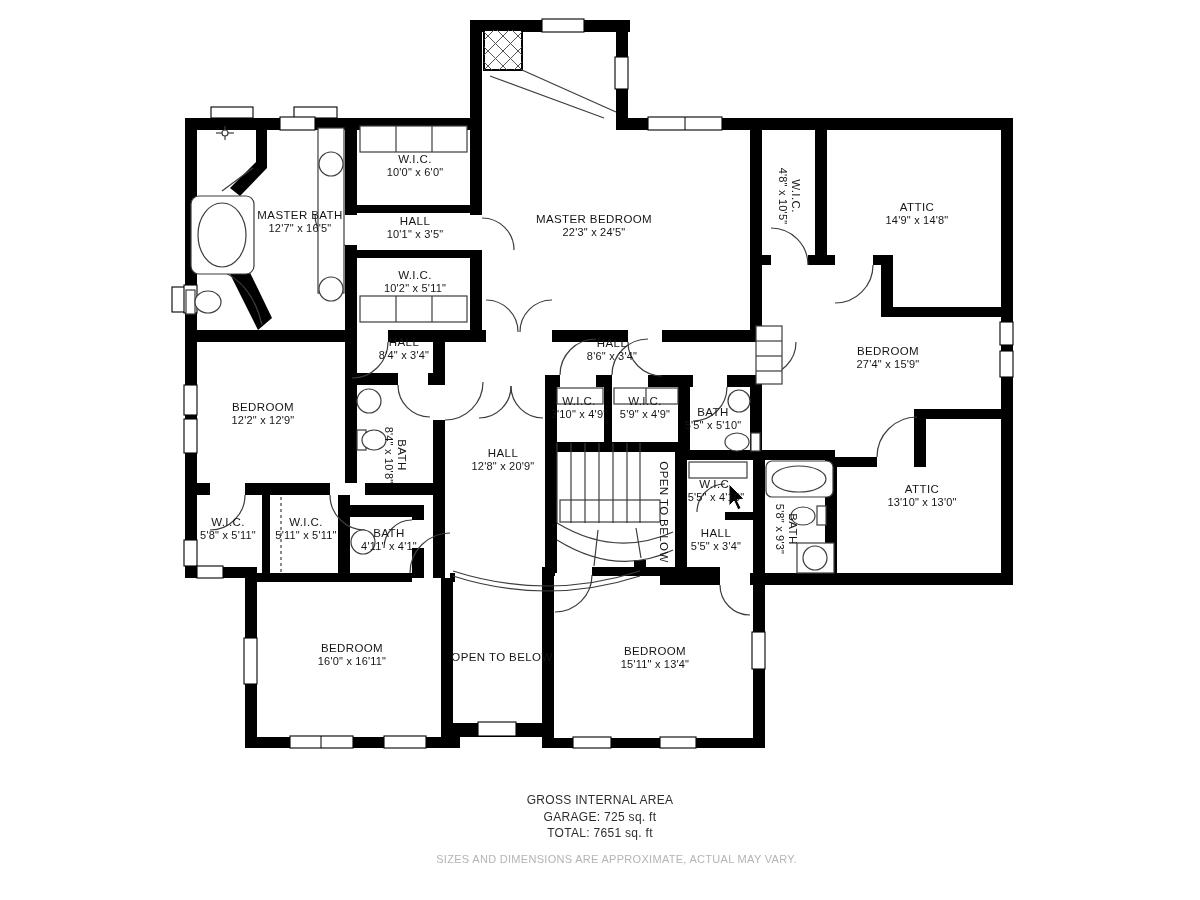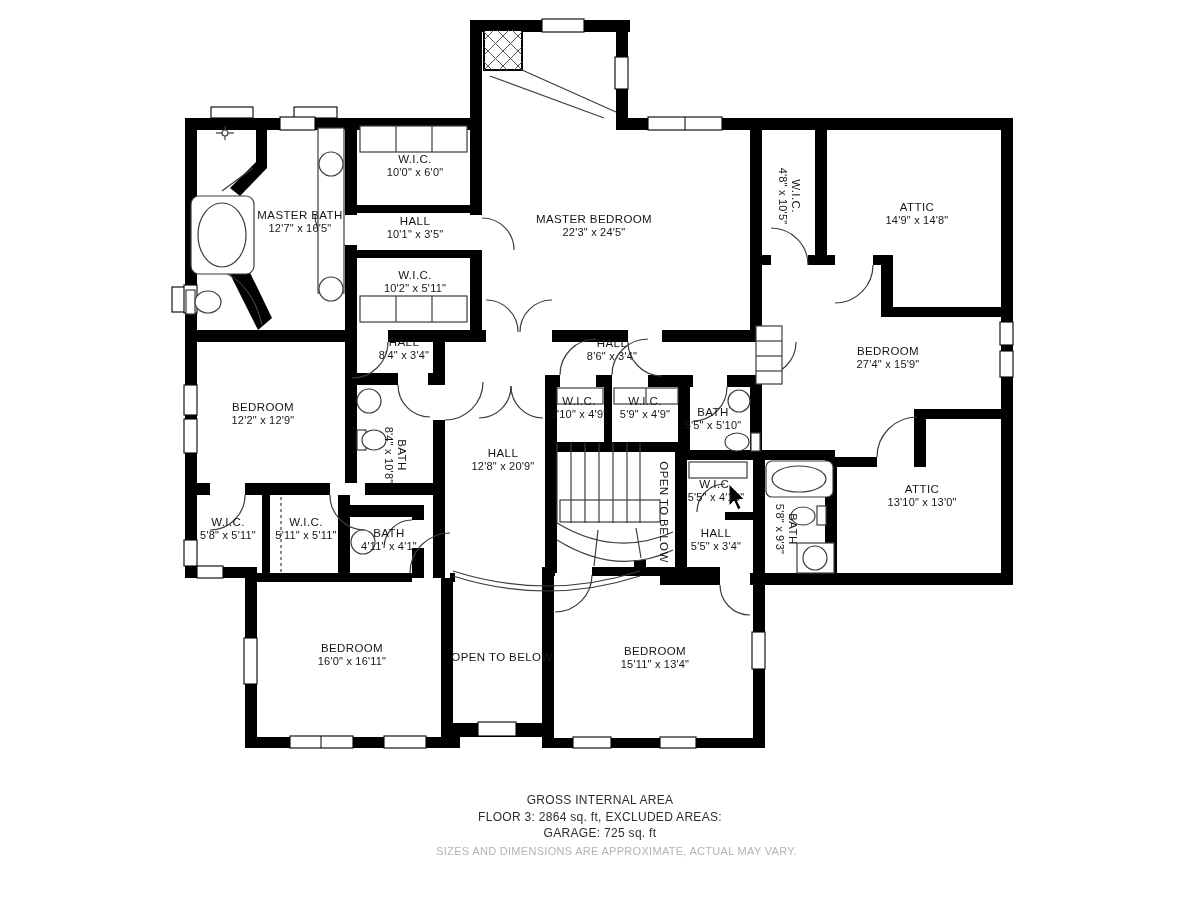--- a/index.html
+++ b/index.html
@@ -6,21 +6,21 @@
   #stage{position:relative;width:1200px;height:900px;background:#fff;overflow:hidden;
          font-family:"Liberation Sans",sans-serif;}
   #plan-svg{position:absolute;left:0;top:0;}
   .lbl{position:absolute;transform:translate(-50%,-50%);text-align:center;color:#151515;
        white-space:nowrap;line-height:1.25;}
   .lbl .nm{font-size:11.5px;letter-spacing:.4px;}
   .lbl .dm{font-size:11px;letter-spacing:.2px;}
   .lbl.v{transform:translate(-50%,-50%) rotate(90deg);}
   #footer{position:absolute;left:0;top:792px;width:1200px;text-align:center;color:#2e2e2e;}
   #footer div{font-size:12px;line-height:16.5px;letter-spacing:.3px;}
-  #footer .disc{color:#b4b4b4;font-size:11px;margin-top:1px;padding-left:33px;}
+  #footer .disc{color:#b4b4b4;font-size:11px;margin-top:9px;padding-left:33px;}
   .walls rect{fill:#000;}
   .thin{stroke:#3d3d3d;stroke-width:1.2;fill:none;}
   .fix{stroke:#3d3d3d;stroke-width:1.2;fill:#fff;}
   .win{fill:#fff;stroke:#000;stroke-width:1.1;}
 </style>
 </head>
 <body>
 
 <div id="stage">
 
@@ -370,18 +370,18 @@
 <div class="lbl" style="left:502px;top:657px">
   <div class="nm">OPEN TO BELOW</div>
 </div>
 <div class="lbl" style="left:655px;top:658px">
   <div class="nm">BEDROOM</div>
   <div class="dm">15'11" x 13'4"</div>
 </div>
 
 <div id="footer">
   <div>GROSS INTERNAL AREA</div>
-  <div>FLOOR 3: 2864 sq. ft, EXCLUDED AREAS:</div>
   <div>GARAGE: 725 sq. ft</div>
+  <div>TOTAL: 7651 sq. ft</div>
   <div class="disc">SIZES AND DIMENSIONS ARE APPROXIMATE, ACTUAL MAY VARY.</div>
 </div>
 
 </div>
 
 </body></html>

